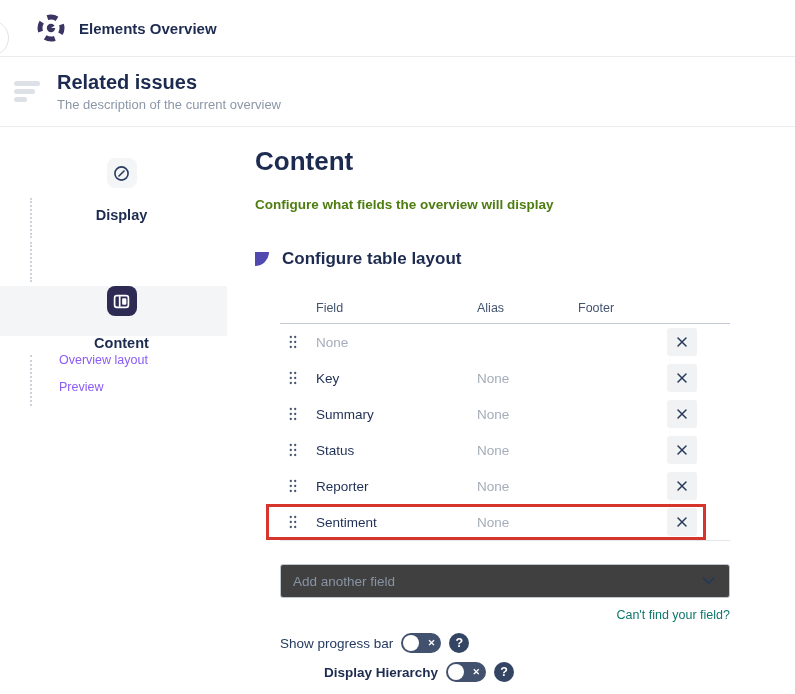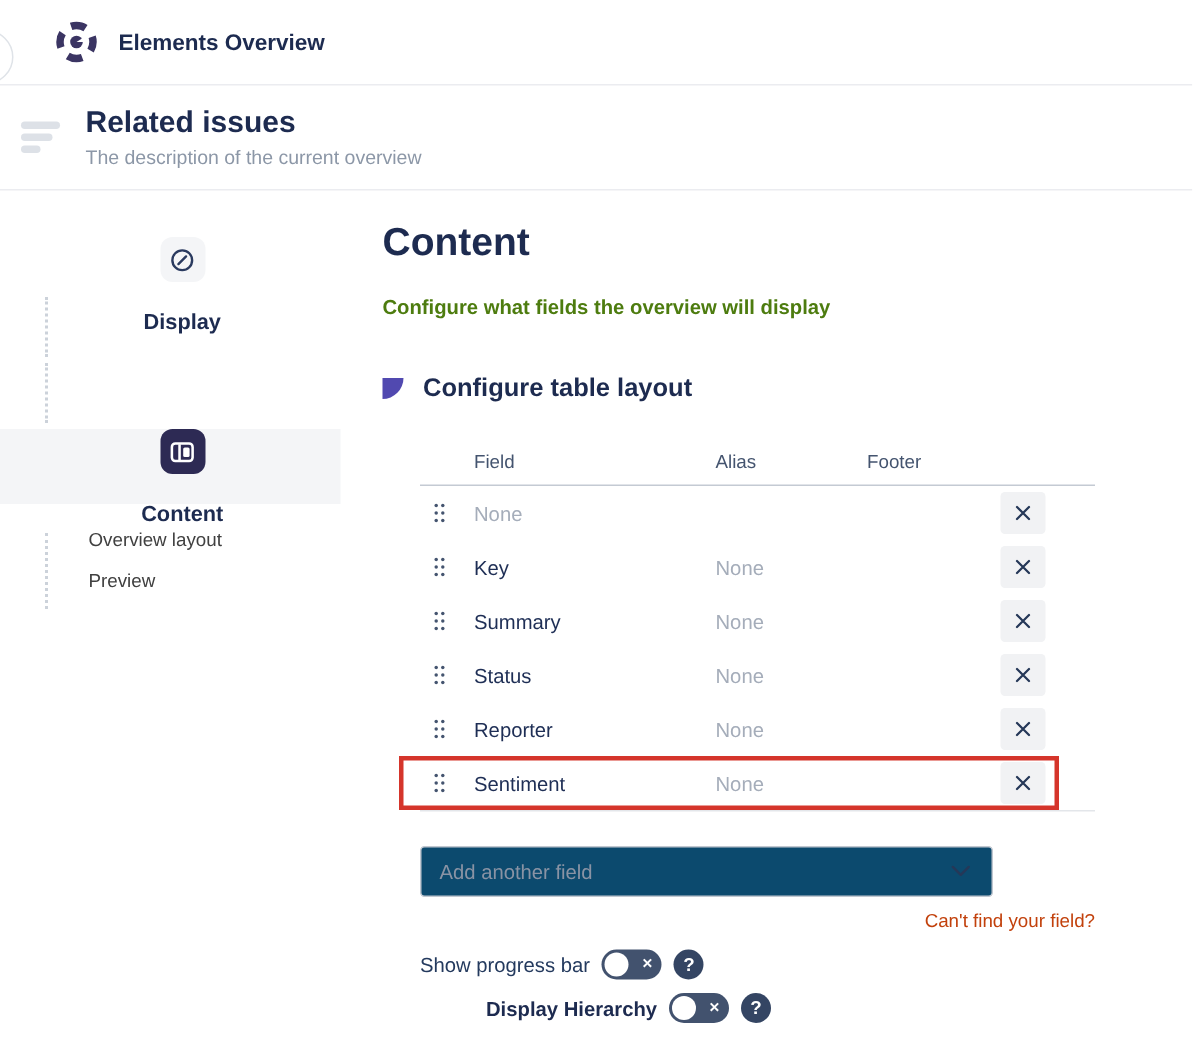--- a/index.html
+++ b/index.html
@@ -33,21 +33,21 @@
   .step { display:flex; align-items:center; gap:19px; padding-left:16px; height:36px; cursor:pointer;flex-direction:column; }
   .step-icon { width:30px; height:30px; border-radius:8px; display:flex;
     align-items:center; justify-content:center; flex:0 0 30px; }
   .step-icon.gray { background:#f4f5f7; }
   .step-icon.dark { background:#2d2a54; }
   .step-label { font-size:14.5px; font-weight:600; color:#1d2b50; }
   .connector { height:40px; margin:4px 0 4px 30px; width:0; border-left:2px dotted #ccd2da; }
   .step.selected { background:#f4f5f7; height:50px; }
   .sub-list { position:relative; padding-bottom:14px; }
   .sub-rail { position:absolute; left:30px; top:2px; bottom:2px; width:0; border-left:2px dotted #ccd2da; }
-  .sub-item { padding-left:59px; font-size:12.5px; color:#404040; cursor:pointer; }
+  .sub-item { padding-left:59px; font-size:12.5px; color:#8b5cf6; cursor:pointer; }
   .sub-item.first { margin-top:17px; }
   .sub-item.second { margin-top:13px; }
 
   
   .main { flex:1; padding:19px 0 0 28px; }
   .page-title { font-size:26px; font-weight:700; color:#1d2b50; }
   .page-sub { font-size:13.5px; color:#4d7c0f; margin-top:20px;font-weight:bold; }
   .section-head { display:flex; align-items:center; gap:13px; margin-top:37px; }
   .quarter-icon { width:14px; height:14px; background:#5149b0; border-radius:0 0 100% 0; }
   .section-title { font-size:17px; font-weight:700; color:#1d2b50; }
@@ -64,27 +64,27 @@
   .fname { width:161px; font-size:13.5px; color:#1e2e55; }
   .alias { width:101px; font-size:13.5px; color:#a5adba; }
   .footer-cell { flex:1; font-size:13.5px; color:#a5adba; }
   .xbtn { width:30px; height:28px; margin-right:33px; background:#f1f2f4; border:none;
     border-radius:3px; display:flex; align-items:center; justify-content:center; cursor:pointer; }
   .trow.highlight .red-ring { position:absolute; left:-14px; right:24px; top:0; bottom:0;
     border:3px solid #d5352b; pointer-events:none; }
   .table-bottom { border-bottom:1px solid #e3e6ea; }
 
   
-  .dropdown { width:382px; height:34px; margin:23px 0 0 25px; border:1px solid #c1c7d0;
+  .dropdown { width:450px; height:34px; margin:23px 0 0 25px; border:1px solid #c1c7d0;
     border-radius:3px; display:flex; align-items:center; padding:0 14px 0 12px;
-    cursor:pointer; background:#0c4a6e; }
+    cursor:pointer; background:#404040; }
   .dd-placeholder { font-size:13.5px; color:#8993a4; }
   .dd-chevron { margin-left:auto; display:flex; }
   .link-row { width:475px; text-align:right; margin-top:7px; }
-  .help-link { font-size:12.5px; color:#c2410c; text-decoration:none; cursor:pointer; }
+  .help-link { font-size:12.5px; color:#0f766e; text-decoration:none; cursor:pointer; }
 
   
   .toggle-row { display:flex; align-items:center; gap:8px; margin:10px 0 0 25px; }
   .toggle-row + .toggle-row { margin-top:9px; }
   .tlabel { font-size:13.5px; color:#243a5e; }
   .tlabel.bold { font-weight:700; color:#1d2b50;padding-left:44px; }
   .toggle { position:relative; width:40px; height:20px; border-radius:10px;
     background:#42526e; cursor:pointer; flex:0 0 40px; }
   .knob { position:absolute; left:2px; top:2px; width:16px; height:16px;
     border-radius:50%; background:#fff; }

